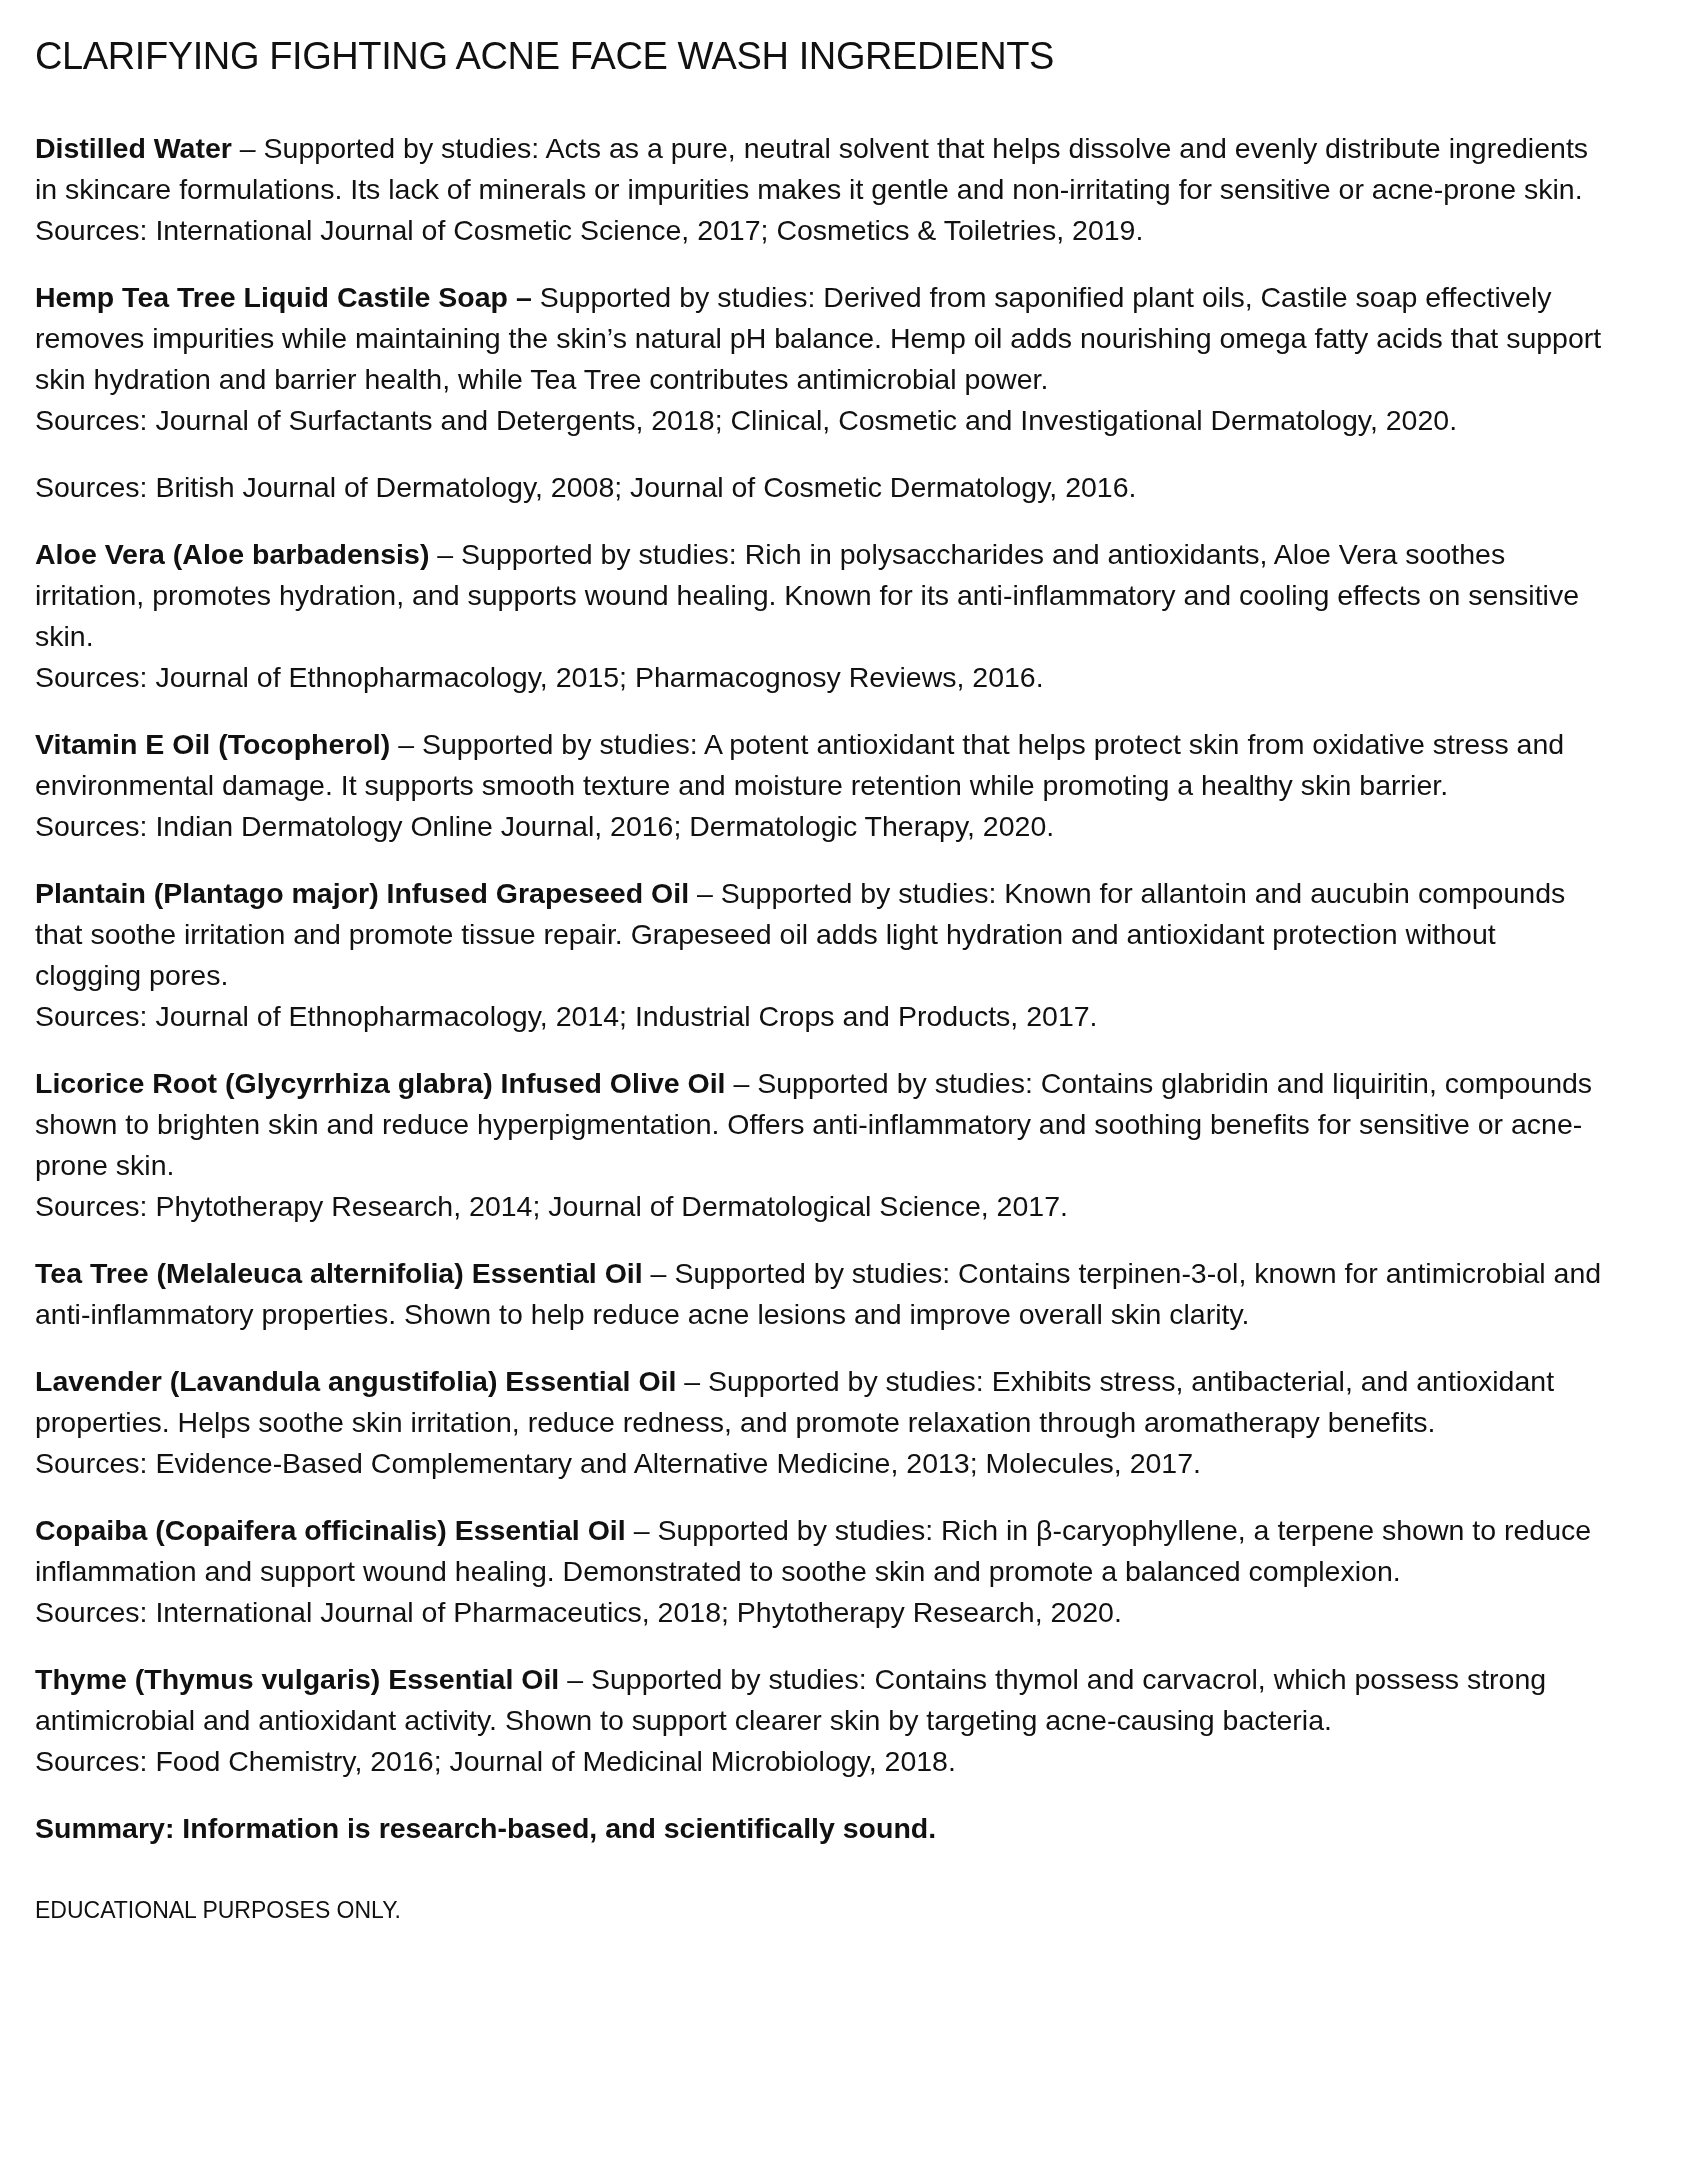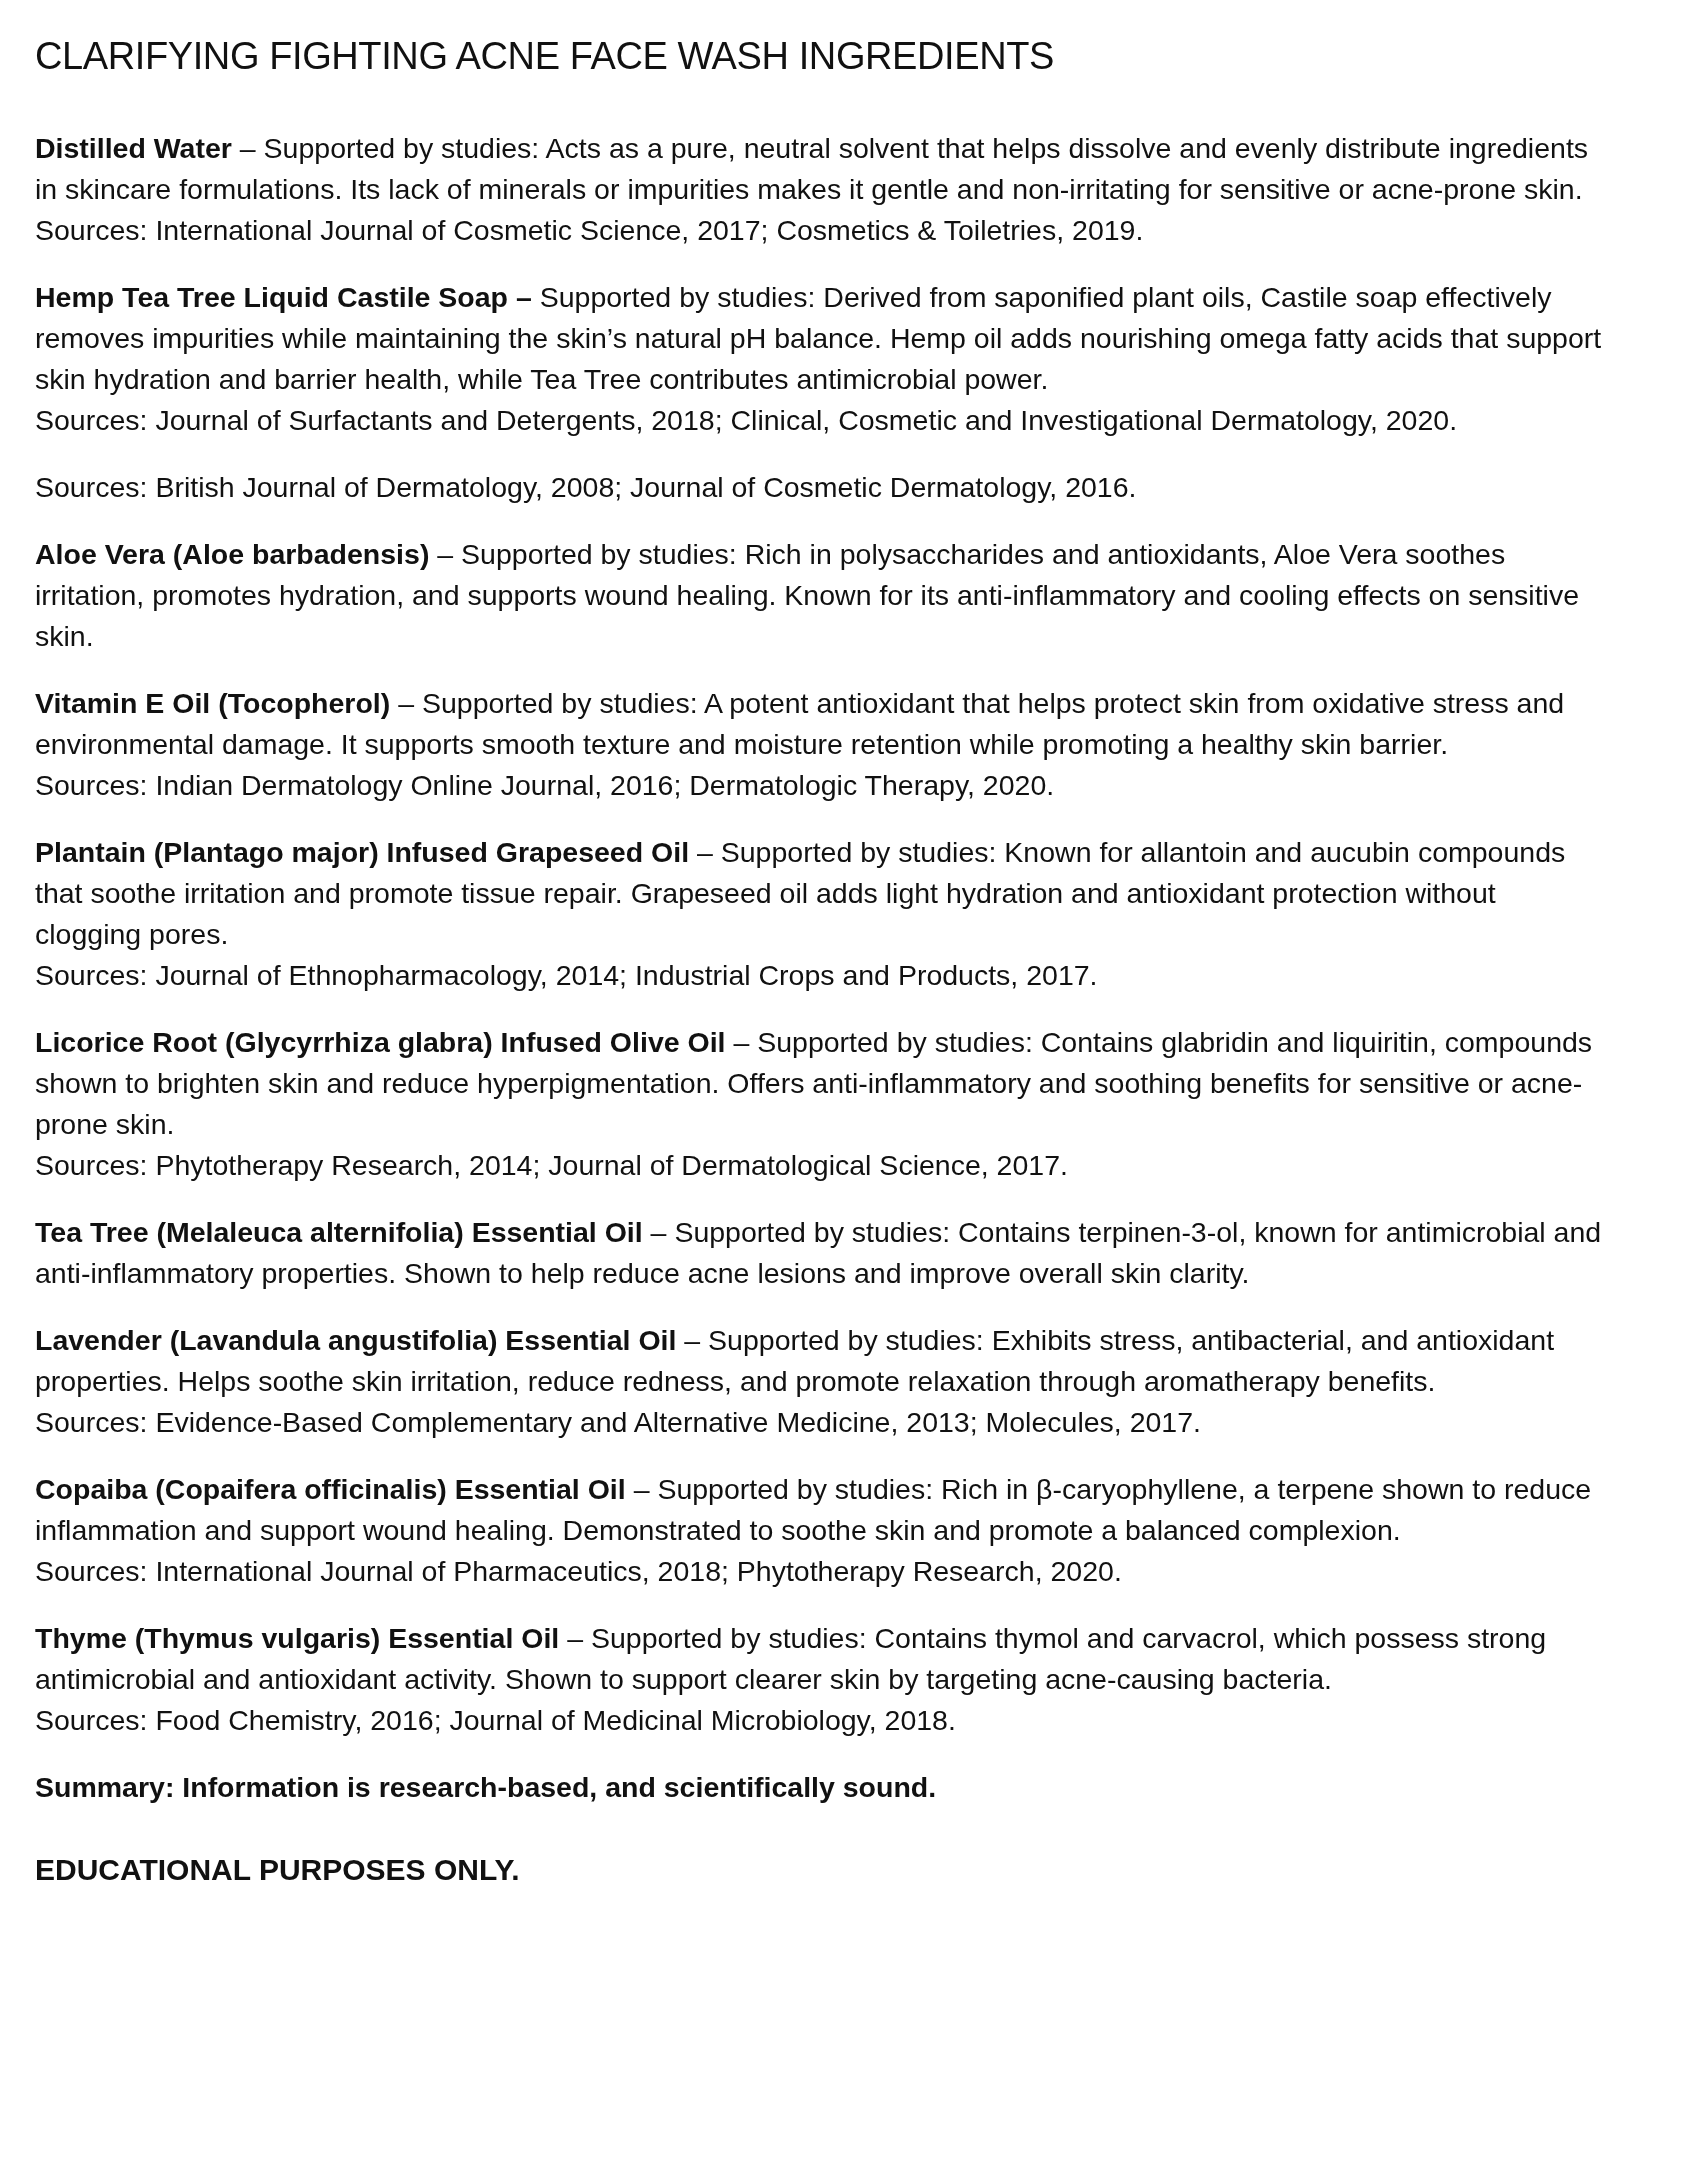--- a/index.html
+++ b/index.html
@@ -38,23 +38,23 @@
   }
   .sources {
   }
   .summary-line {
     font-size: 28.5px;
     line-height: 41px;
     font-weight: 700;
     margin: 0 0 41px 0;
   }
   .footer-line {
-    font-size: 30px;
+    font-size: 23px;
     line-height: 41px;
-    font-weight: 700;
+    font-weight: 400;
     margin: 0;
   }
 </style>
 </head>
 <body>
 
 <div class="page">
 
   <h1 class="doc-title">CLARIFYING FIGHTING ACNE FACE WASH INGREDIENTS</h1>
 
@@ -67,20 +67,21 @@
     <p><strong class="heading">Hemp Tea Tree Liquid Castile Soap –</strong><span> Supported by studies: Derived from saponified plant oils, Castile soap effectively removes impurities while maintaining the skin’s natural pH balance. Hemp oil adds nourishing omega fatty acids that support skin hydration and barrier health, while Tea Tree contributes antimicrobial power.</span></p>
     <p class="sources">Sources: Journal of Surfactants and Detergents, 2018; Clinical, Cosmetic and Investigational Dermatology, 2020.</p>
   </div>
 
   <div class="section">
     <p class="sources">Sources: British Journal of Dermatology, 2008; Journal of Cosmetic Dermatology, 2016.</p>
   </div>
 
   <div class="section">
     <p><strong class="heading">Aloe Vera (Aloe barbadensis)</strong><span> – Supported by studies: Rich in polysaccharides and antioxidants, Aloe Vera soothes irritation, promotes hydration, and supports wound healing. Known for its anti-inflammatory and cooling effects on sensitive skin.</span></p>
+    <p class="sources">Sources: Journal of Ethnopharmacology, 2015; Pharmacognosy Reviews, 2016.</p>
   </div>
 
   <div class="section">
     <p><strong class="heading">Vitamin E Oil (Tocopherol)</strong><span> – Supported by studies: A potent antioxidant that helps protect skin from oxidative stress and environmental damage. It supports smooth texture and moisture retention while promoting a healthy skin barrier.</span></p>
     <p class="sources">Sources: Indian Dermatology Online Journal, 2016; Dermatologic Therapy, 2020.</p>
   </div>
 
   <div class="section">
     <p><strong class="heading">Plantain (Plantago major) Infused Grapeseed Oil</strong><span> – Supported by studies: Known for allantoin and aucubin compounds that soothe irritation and promote tissue repair. Grapeseed oil adds light hydration and antioxidant protection without clogging pores.</span></p>
     <p class="sources">Sources: Journal of Ethnopharmacology, 2014; Industrial Crops and Products, 2017.</p>

